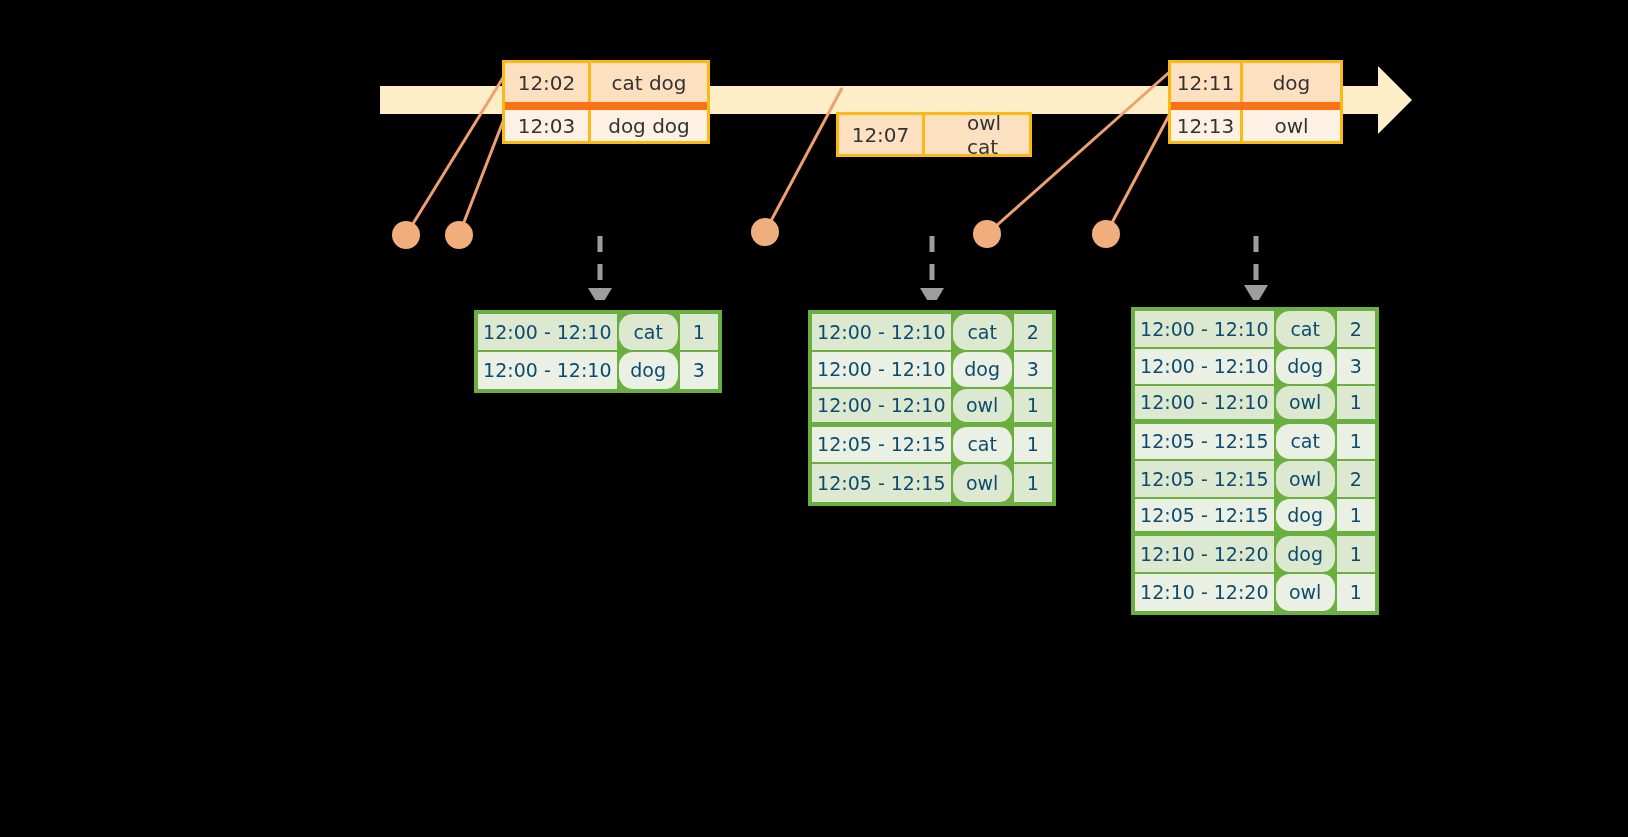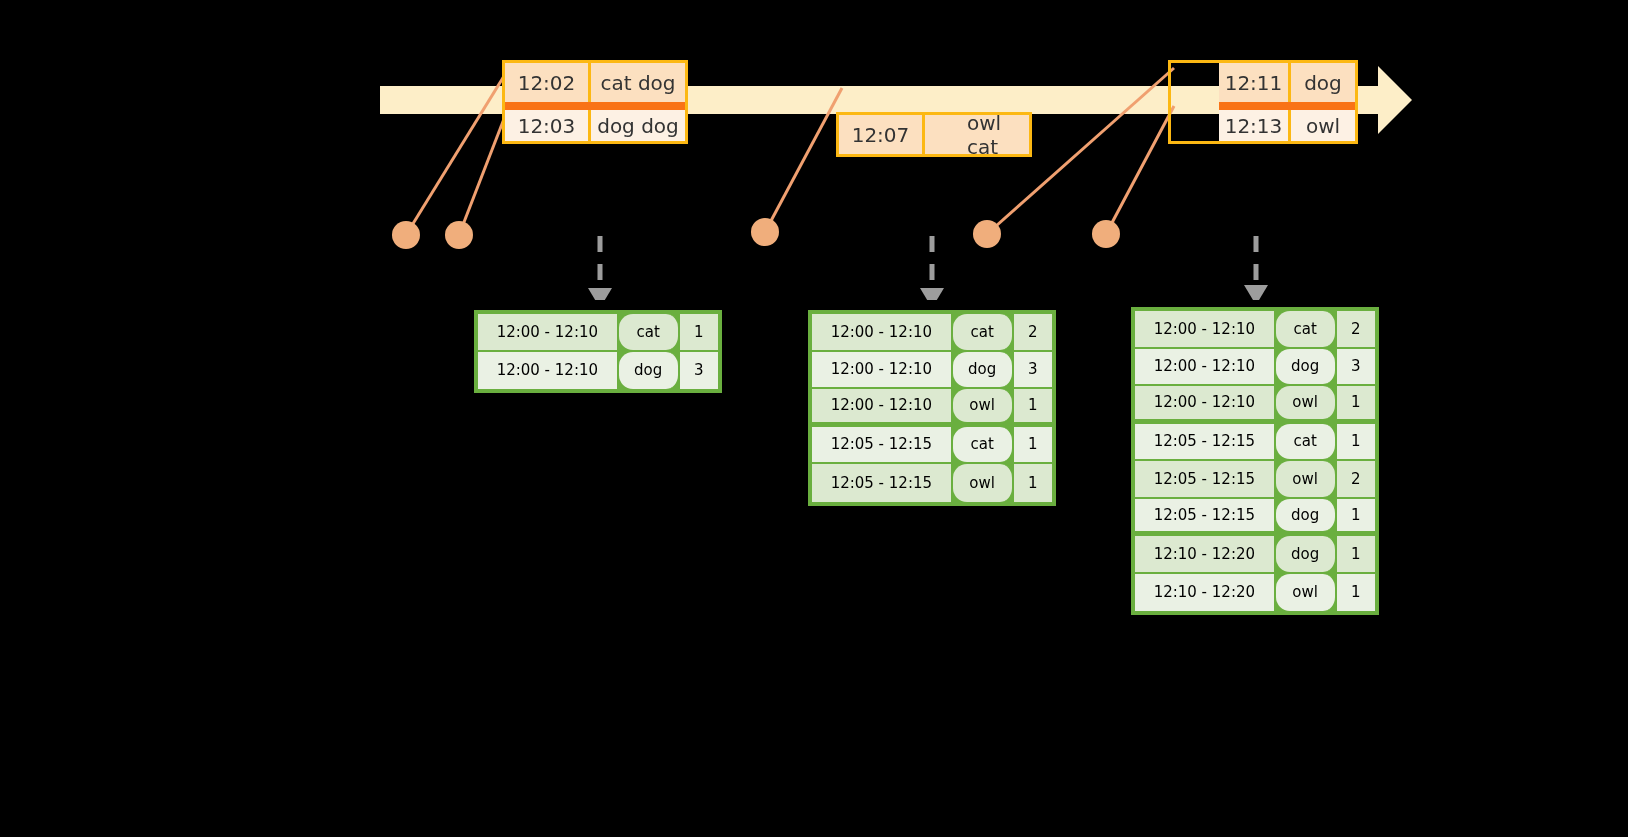--- a/index.html
+++ b/index.html
@@ -14,36 +14,36 @@
   
   .event-box{position:absolute;border:3px solid #fcb813;box-sizing:border-box;}
   .event-row{display:flex;height:39px;box-sizing:border-box;}
   .event-row + .event-row{border-top:8px solid #f97316;}
   .event-row.alt .ev-cell{background:#fdf1e4;}
   .ev-cell{background:#fce0c0;display:flex;align-items:center;justify-content:center;
            font-size:20px;color:#333;box-sizing:border-box;}
   .ev-time{width:86px;border-right:3px solid #fcb813;}
   .ev-words{flex:1;}
 
-  #event-box-1{left:502px;top:60px;width:186px;text-align:center;}
+  #event-box-1{left:502px;top:60px;width:208px;text-align:center;}
   #event-box-1 .ev-words{width:107px;}
   #event-box-2{left:836px;top:80px;width:196px;margin-top:32px;}
   #event-box-2 .ev-words{width:107px;padding-left:42px;}
-  #event-box-3{left:1168px;top:60px;width:190px;padding-left:48px;}
+  #event-box-3{left:1168px;top:60px;width:175px;}
   #event-box-3 .ev-time{width:72px;}
   #event-box-3 .ev-words{width:100px;}
 
   
   .result-table{position:absolute;border:4px solid #6aaf3f;box-sizing:border-box;
                 background:#6aaf3f;}
   .rt-row{display:flex;height:37.5px;box-sizing:border-box;border-bottom:2px solid #6aaf3f;}
   .rt-row:last-child{border-bottom:none;}
   .rt-row.group-end{border-bottom:5px solid #6aaf3f;}
   .rt-cell{background:#dce9d0;display:flex;align-items:center;justify-content:center;
-           font-size:15px;color:#000000;box-sizing:border-box;border-right:2px solid #6aaf3f;}
+           font-size:19px;color:#0c4a6e;box-sizing:border-box;border-right:2px solid #6aaf3f;}
   .rt-cell:last-child{border-right:none;}
   .rt-row.light .rt-cell{background:#eaf1e4;}
   .rt-window{width:143px;}
   .rt-key{width:62px;border-radius:14px;}
   .rt-count{width:39px;}
 
   #result-table-1{left:474px;top:310px;width:248px;}
   #result-table-2{left:808px;top:310px;width:248px;}
   #result-table-3{left:1131px;top:307px;width:248px;}
   #result-table-3 .rt-window{width:143px;}

